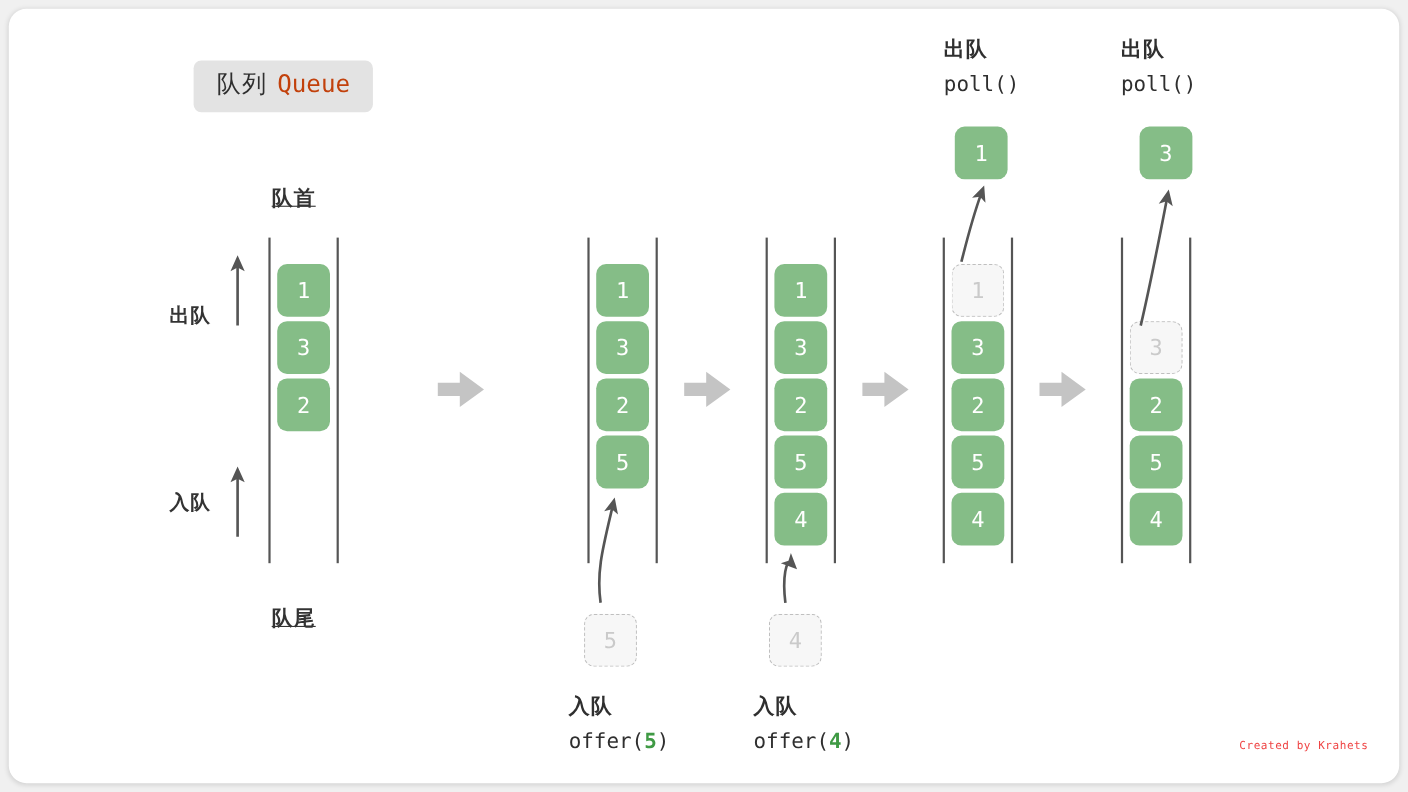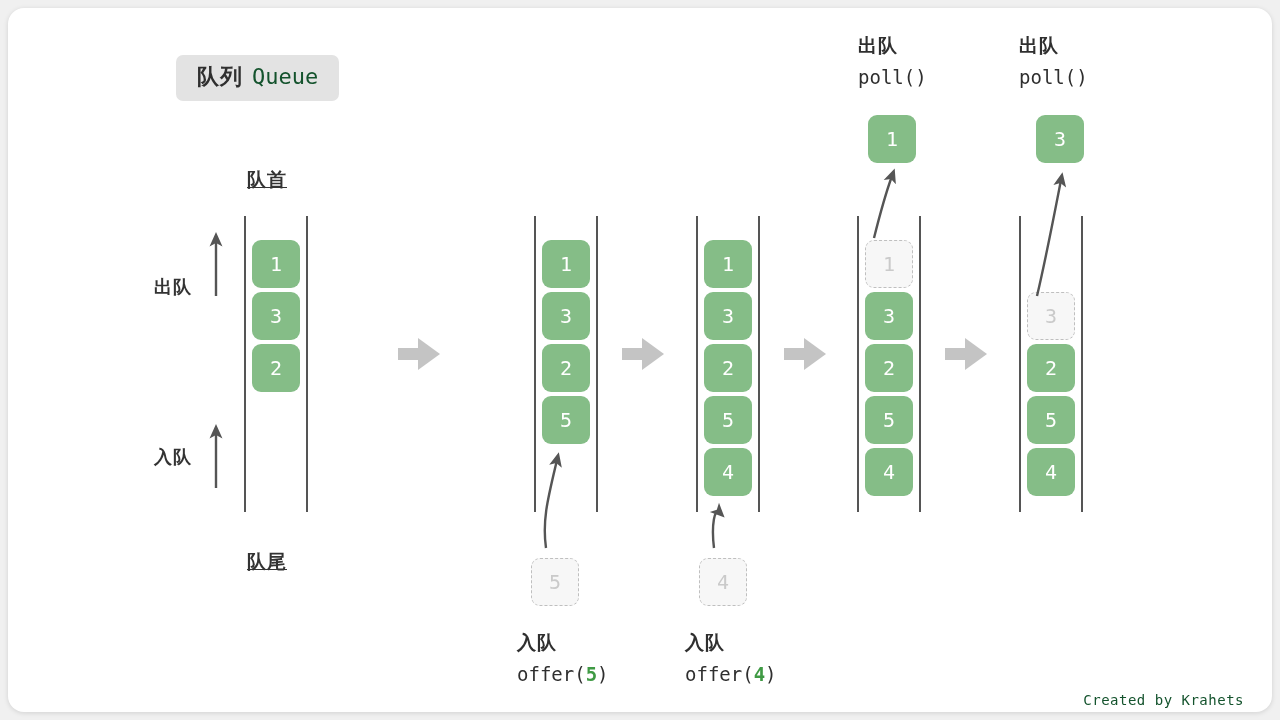--- a/index.html
+++ b/index.html
@@ -30,28 +30,28 @@
     left: 168px;
     top: 47px;
     padding: 11px 21px 13px 21px;
     background: #e3e3e3;
     border-radius: 7px;
     white-space: nowrap;
     line-height: 1;
   }
   .title-cn {
     font-size: 22px;
-    font-weight: bold;
+    font-weight: normal;
     color: #2f2f2f;
     letter-spacing: 1px;
   }
   .title-en {
     font-family: "DejaVu Sans Mono", "Liberation Mono", monospace;
     font-size: 22px;
-    color: #14532d;
+    color: #c2410c;
     margin-left: 9px;
   }
 
   
   .head-label, .tail-label {
     position: absolute;
     font-size: 19px;
     font-weight: bold;
     color: #333333;
     letter-spacing: 1px;
@@ -149,24 +149,24 @@
     position: absolute;
     left: 0; top: 0;
     width: 1264px; height: 704px;
     pointer-events: none;
   }
 
   
   .credit {
     position: absolute;
     right: 28px;
-    bottom: 4px;
-    font-family: "DejaVu Sans Mono", "Liberation Mono", monospace;
-    font-size: 14px;
-    color: #14532d;
+    bottom: 28px;
+    font-family: "DejaVu Sans Mono", "Liberation Mono", monospace;
+    font-size: 10px;
+    color: #ef4444;
     letter-spacing: 0.5px;
   }
 </style>
 </head>
 <body>
 
 <div class="card">
 
   <div class="title-badge">
     <span class="title-cn">队列</span><span class="title-en">Queue</span>

